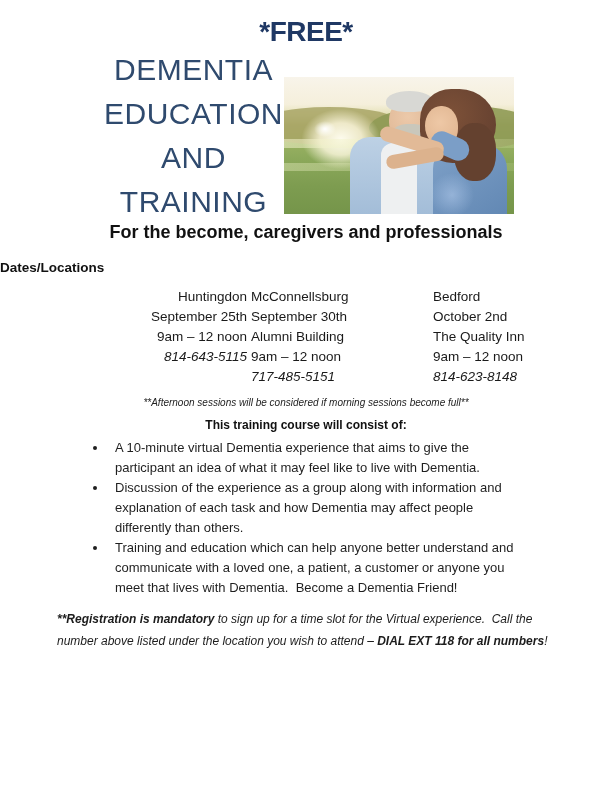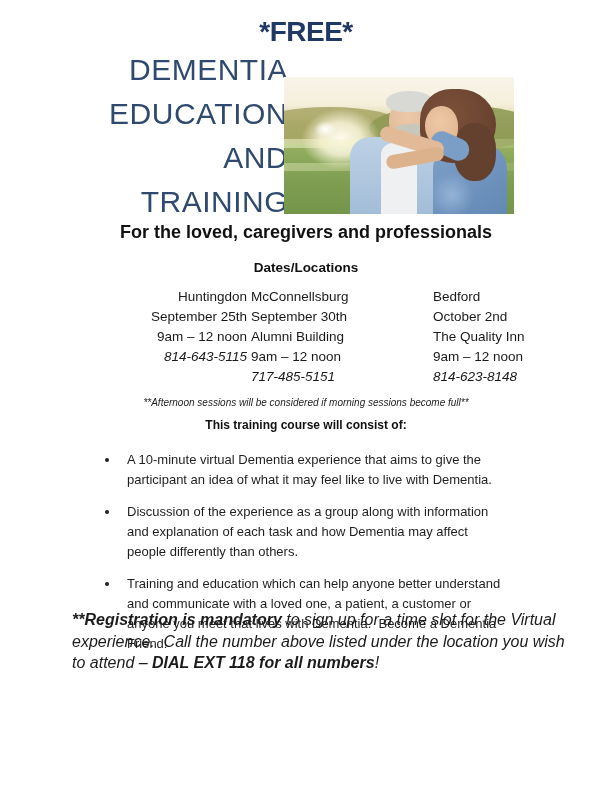--- a/index.html
+++ b/index.html
@@ -5,21 +5,21 @@
   html,body{margin:0;padding:0;background:#ffffff;}
   .page{
     position:relative;width:612px;height:792px;background:#ffffff;
     font-family:"Liberation Sans",sans-serif;color:#1a1a1a;overflow:hidden;
   }
   .free{
     position:absolute;top:16px;left:0;width:612px;text-align:center;
     font-size:28px;font-weight:700;color:#1f3864;letter-spacing:-.5px;
   }
   .title-block{
-    position:absolute;left:43px;top:48px;width:245px;text-align:right;
+    position:absolute;left:71px;top:48px;width:245px;text-align:center;
     color:#2f4a6e;font-size:30px;line-height:44px;font-weight:400;letter-spacing:.5px;
   }
   .photo{
     position:absolute;left:284px;top:77px;width:230px;height:137px;overflow:hidden;
     background:linear-gradient(180deg,#f8f4ea 0%,#f5efdb 20%,#e3e0b4 28%,#b3b673 35%,#9db364 44%,#8ba85a 60%,#7d9c50 80%,#75954a 100%);
   }
   .photo *{position:absolute;}
   .hill-l{left:-30px;top:30px;width:150px;height:38px;background:#a8a565;border-radius:50%;opacity:.85;}
   .hill-r{right:-25px;top:28px;width:170px;height:46px;background:#8f9a55;border-radius:50%;opacity:.9;}
   .sun-glow{left:2px;top:20px;width:110px;height:84px;background:radial-gradient(closest-side,rgba(255,253,240,.98),rgba(255,249,225,.8) 38%,rgba(255,246,214,0) 72%);}
@@ -37,21 +37,21 @@
   .w-body{left:149px;top:66px;width:74px;height:71px;border-radius:26px 26px 0 0;background:linear-gradient(145deg,#7fa1c8,#6288b4);}
   .w-sleeve{left:146px;top:58px;width:40px;height:22px;border-radius:11px;transform:rotate(24deg);background:#7b9ec7;}
   .w-arm1{left:95px;top:57px;width:66px;height:15px;border-radius:9px;transform:rotate(17deg);background:#e2ba97;}
   .w-arm2{left:102px;top:74px;width:58px;height:14px;border-radius:8px;transform:rotate(-10deg);background:#dcb28d;}
   .flare{left:146px;top:96px;width:44px;height:44px;border-radius:50%;background:radial-gradient(closest-side,rgba(205,225,255,.4),rgba(205,225,255,0));}
   .subtitle{
     position:absolute;top:222px;left:0;width:612px;text-align:center;
     font-size:18px;font-weight:700;color:#111;
   }
   .dates-heading{
-    position:absolute;top:260px;left:0;width:612px;text-align:center;
+    position:absolute;top:260px;left:0;width:612px;
     font-size:13.5px;font-weight:700;color:#111;
   }
   .locations{position:absolute;top:287px;left:0;width:612px;font-size:13.5px;line-height:20px;}
   .loc-col{position:absolute;top:0;width:175px;}
   .loc-col.c1{left:72px;text-align:right;}
   .loc-col.c2{left:251px;}
   .loc-col.c3{left:433px;}
   .loc-line{display:block;}
   .loc-phone{font-style:italic;}
   .afternoon-note{
@@ -59,24 +59,24 @@
     font-size:10px;font-style:italic;color:#222;
   }
   .course-heading{
     position:absolute;top:418px;left:0;width:612px;text-align:center;
     font-size:12px;font-weight:700;color:#111;
   }
   ul.bullets{
     position:absolute;left:90px;top:438px;width:412px;margin:0;padding:0 0 0 18px;
     font-size:13px;line-height:20px;color:#1f1f1f;
   }
-  ul.bullets li{padding-left:7px;margin:12px;}
+  ul.bullets li{padding-left:7px;margin:0;}
   .reg-para,.vendors-para{
-    position:absolute;left:72px;width:497px;margin:0;
-    font-size:16px;line-height:21.5px;font-style:italic;color:#1c1c1c;
+    position:absolute;left:57px;width:497px;margin:0;
+    font-size:12px;line-height:21.5px;font-style:italic;color:#1c1c1c;
   }
   .reg-para{top:609px;}
   .vendors-para{top:650px;}
   .bi{font-weight:700;}
 </style>
 </head>
 <body>
 
 <div class="page">
 
@@ -104,21 +104,21 @@
     <div class="man-beard"></div>
     <div class="w-hair"></div>
     <div class="w-hair2"></div>
     <div class="w-face"></div>
     <div class="w-sleeve"></div>
     <div class="w-arm1"></div>
     <div class="w-arm2"></div>
     <div class="flare"></div>
   </div>
 
-  <div class="subtitle">For the loved, caregivers and professionals</div>
+  <div class="subtitle">For the become, caregivers and professionals</div>
 
   <div class="dates-heading">Dates/Locations</div>
 
   <div class="locations">
     <div class="loc-col c1">
       <span class="loc-line">Huntingdon</span>
       <span class="loc-line">September 25th</span>
       <span class="loc-line">9am – 12 noon</span>
       <span class="loc-line loc-phone">814-643-5115</span>
     </div>

